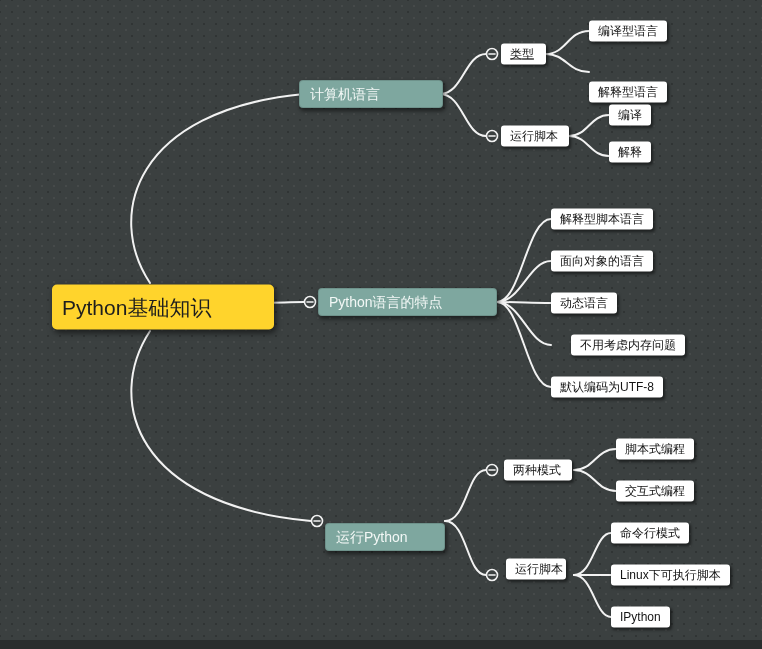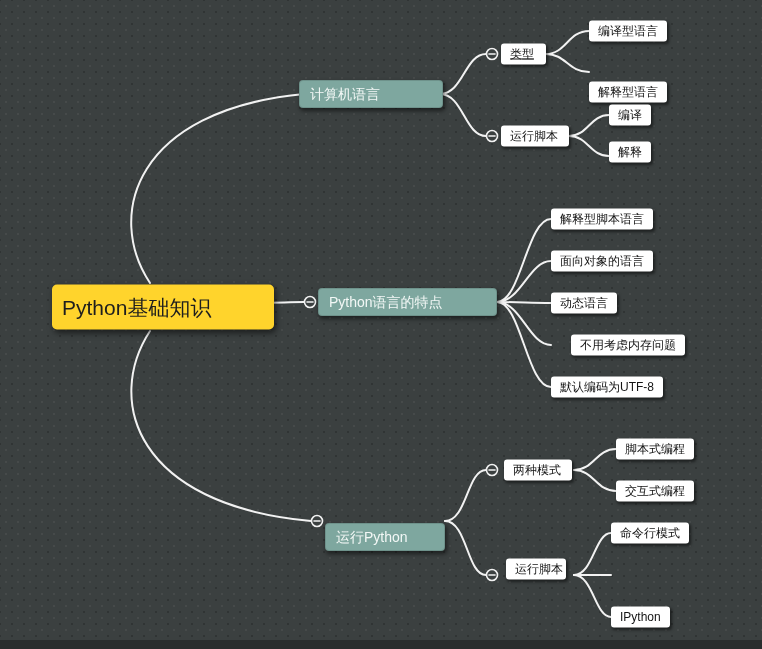--- a/index.html
+++ b/index.html
@@ -137,16 +137,17 @@
   <div class="node leaf" style="left:551px; top:303px;">动态语言</div>
   <div class="node leaf" style="left:551px; top:345px;margin-left:20px;">不用考虑内存问题</div>
   <div class="node leaf" style="left:551px; top:387px;">默认编码为UTF-8</div>
 
   <div class="node topic" style="left:325px; top:521px; width:120px;margin-top:16px;">运行Python</div>
   <div class="node leaf" style="left:504px; top:470px; width:68px;">两种模式</div>
   <div class="node leaf" style="left:616px; top:449px;">脚本式编程</div>
   <div class="node leaf" style="left:616px; top:491px;">交互式编程</div>
   <div class="node leaf" style="left:506px; top:569px; width:60px;">运行脚本</div>
   <div class="node leaf" style="left:611px; top:533px;">命令行模式</div>
+  <div class="node leaf" style="left:611px; top:575px;">Linux下可执行脚本</div>
   <div class="node leaf" style="left:611px; top:617px;">IPython</div>
 
   <div class="bottom-bar"></div>
 </div>
 
 </body></html>

